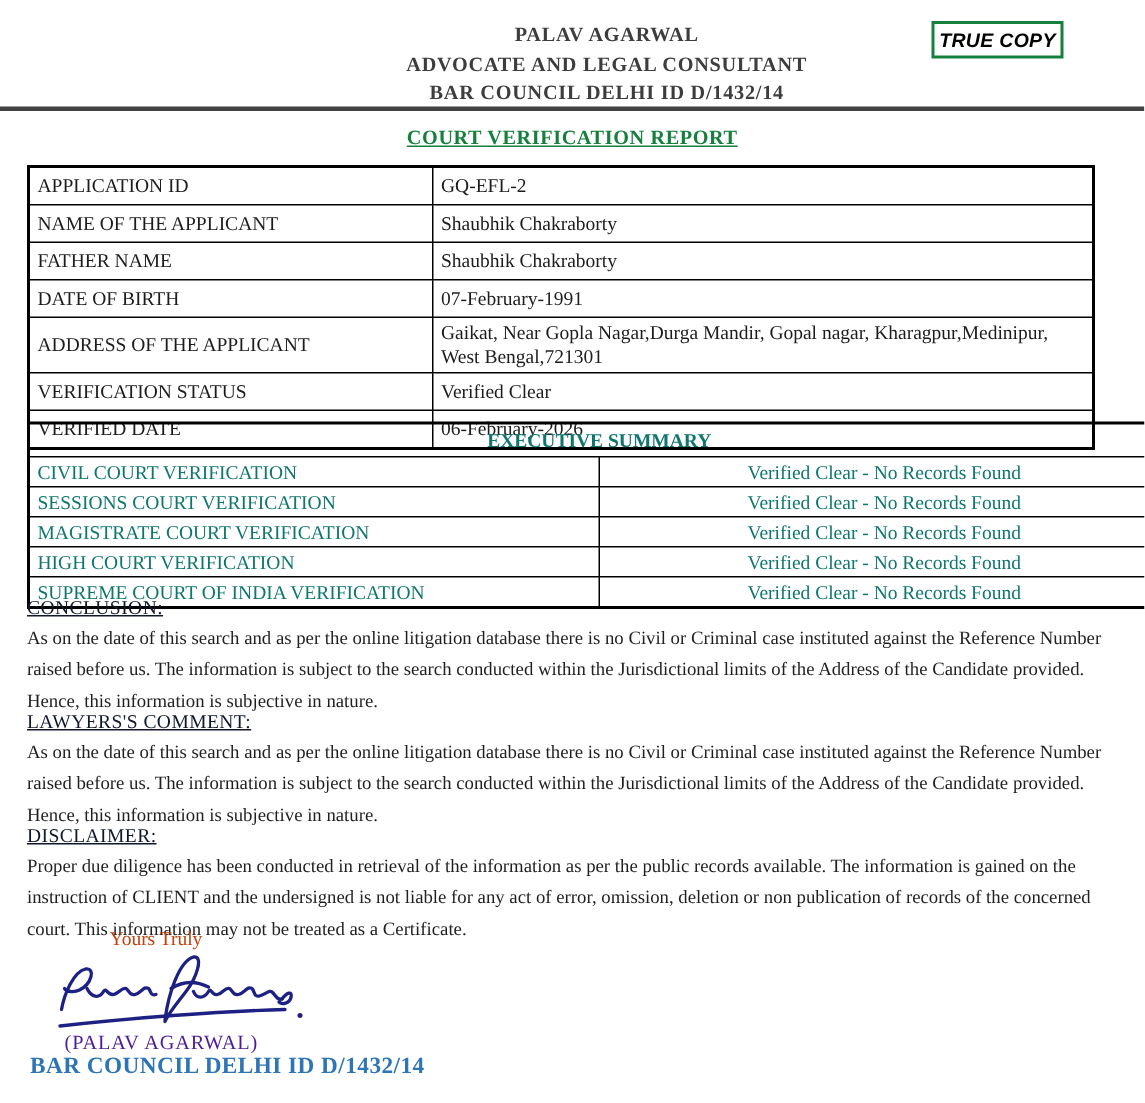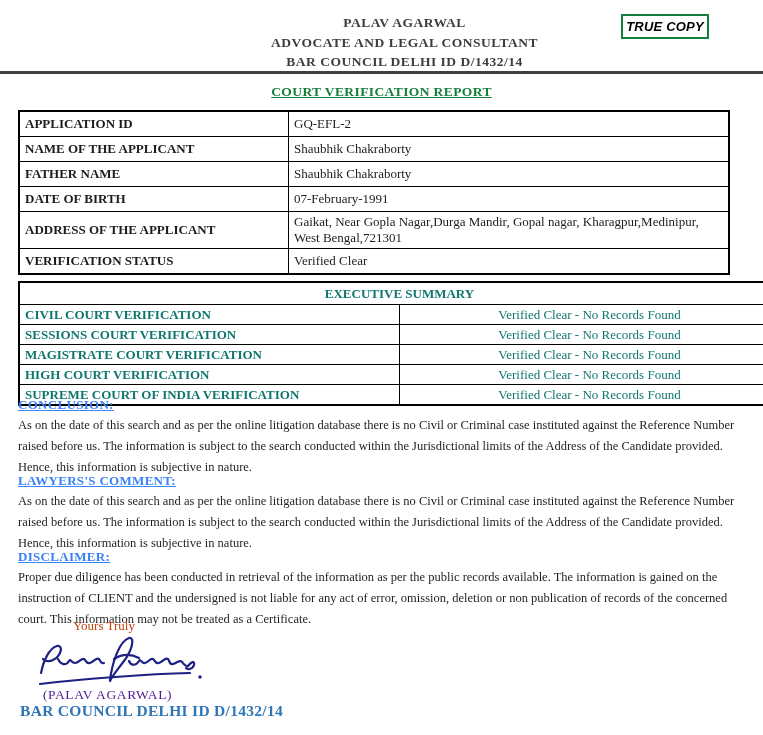--- a/index.html
+++ b/index.html
@@ -40,37 +40,37 @@
   
   table{border-collapse:collapse;}
   .t1{
     position:absolute;top:110px;left:18px;width:712px;
     border:2px solid #000;font-size:13px;color:#1c1c1c;table-layout:fixed;
   }
   .t1 td{
     border:1px solid #000;padding:2px 5px;line-height:16px;height:20px;
     vertical-align:middle;overflow:hidden;
   }
-  .t1 td.lbl{width:258px;font-weight:700;}
+  .t1 td.lbl{width:258px;font-weight:400;}
   .t2{
     position:absolute;top:281px;left:18px;width:763px;
     border:2px solid #000;font-size:13px;color:#0f766e;table-layout:fixed;
   }
   .t2 td{
     border:1px solid #000;padding:1px 5px;line-height:15px;height:17px;
     vertical-align:middle;overflow:hidden;
   }
   .t2 td.head{text-align:center;font-weight:700;height:19px;}
-  .t2 td.lbl{width:258px;font-weight:700;}
+  .t2 td.lbl{width:258px;font-weight:400;}
   .t2 td.val{text-align:center;}
   
   .section{position:absolute;left:18px;width:720px;}
   .sec-h{
-    font-size:13px;font-weight:700;text-decoration:underline;
-    letter-spacing:0.3px;color:#3b82f6;margin:0 0 2px 0;
+    font-size:13px;font-weight:400;text-decoration:underline;
+    letter-spacing:0.3px;color:#0f172a;margin:0 0 2px 0;
   }
   .sec-p{margin:0;font-size:12.5px;line-height:21px;color:#1f1f1f;}
   #section-conclusion{top:397px;}
   #section-comment{top:473px;}
   #section-disclaimer{top:549px;}
   
   .yours{position:absolute;left:73px;top:618px;font-size:13px;color:#c2410c;}
   .sig{position:absolute;left:28px;top:632px;}
   .sig path{fill:none;stroke:var(--ink);stroke-width:2.2;stroke-linecap:round;stroke-linejoin:round;}
   .sig circle{fill:var(--ink);}
@@ -115,20 +115,24 @@
         <td class="lbl">DATE OF BIRTH</td>
         <td class="val">07-February-1991</td>
       </tr>
       <tr>
         <td class="lbl">ADDRESS OF THE APPLICANT</td>
         <td class="val">Gaikat, Near Gopla Nagar,Durga Mandir, Gopal nagar, Kharagpur,Medinipur, West Bengal,721301</td>
       </tr>
       <tr>
         <td class="lbl">VERIFICATION STATUS</td>
         <td class="val">Verified Clear</td>
+      </tr>
+      <tr>
+        <td class="lbl">VERIFIED DATE</td>
+        <td class="val">06-February-2026</td>
       </tr>
     </tbody>
   </table>
 
   <table class="t2">
     <tbody>
       <tr>
         <td class="head" colspan="2">EXECUTIVE SUMMARY</td>
       </tr>
       <tr>

